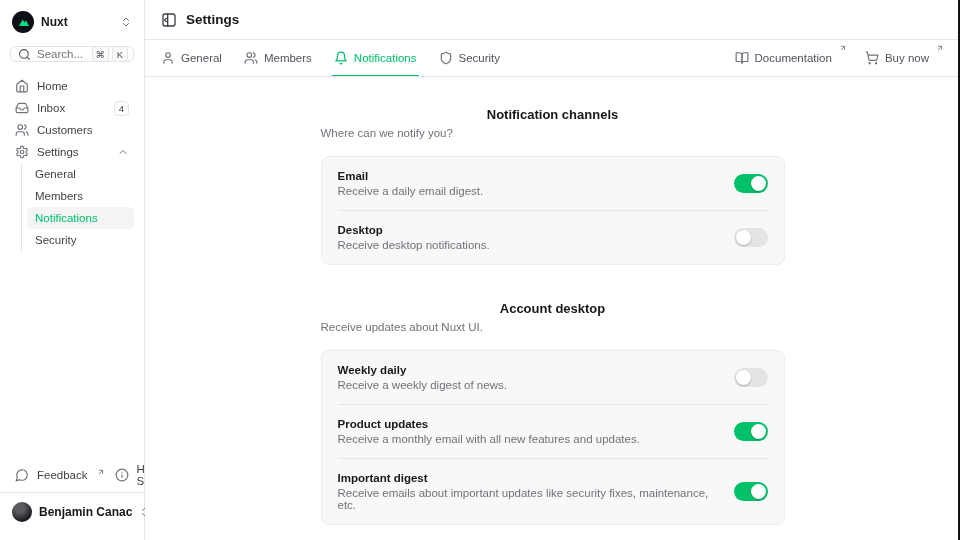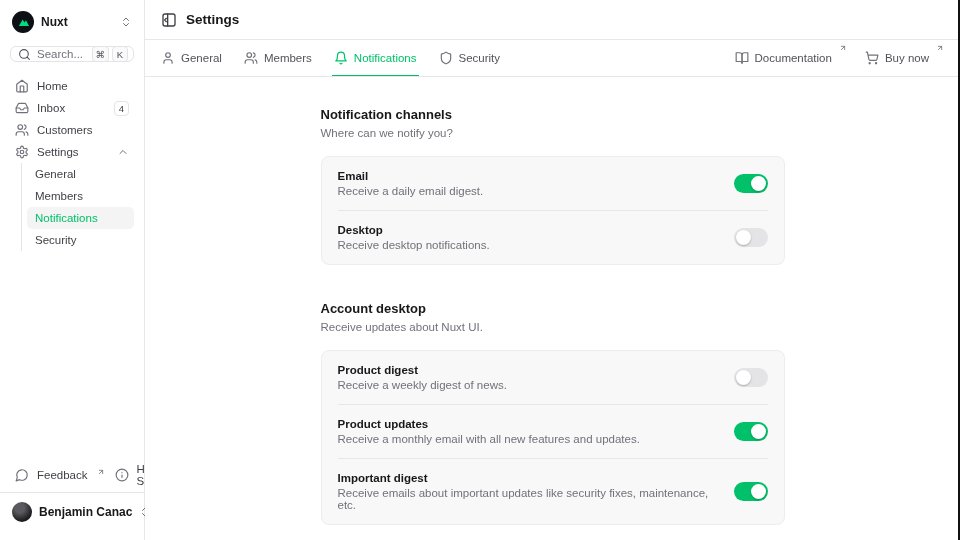--- a/index.html
+++ b/index.html
@@ -78,21 +78,21 @@
   .tab.active{ color:var(--accent); }
   .tab.active .t-icon{ color:var(--accent); }
   .tab.active::after{ content:""; position:absolute; left:-2px; right:-2px; bottom:0; height:1.5px; background:var(--accent); }
   .hdr-actions{ margin-left:auto; display:flex; gap:18px; }
   .hdr-action{ display:flex; align-items:flex-start; gap:6px; font-size:11.5px; color:#52525b; cursor:pointer; line-height:16px; }
   .hdr-action .t-icon{ display:flex; color:#71717a; margin-top:1px; }
 
   .content{ flex:1; overflow:hidden; display:flex; justify-content:center; padding-top:30px; }
   .content-col{ width:464px; }
   .section{ margin-bottom:36px; }
-  .sec-title{ font-size:13px; font-weight:700; color:#18181b; margin:0 0 5px; }
+  .sec-title{ font-size:13px; font-weight:700; color:#18181b; margin:0 0 5px;text-align:center; }
   .sec-desc{ font-size:11.5px; color:#71717a; margin:0 0 17px; }
   .card{ background:#f8f8f8; border:1px solid #ededf0; border-radius:8px; padding:0 16px; }
   .row{ display:flex; align-items:center; justify-content:space-between; gap:16px; padding:13px 0; border-top:1px solid #e7e7e9; }
   .row:first-child{ border-top:none; }
   .row-title{ font-size:11.5px; font-weight:600; color:#18181b; margin-bottom:3px; }
   .row-desc{ font-size:11.5px; color:#71717a; }
   .toggle{
     width:34px; height:19px; border-radius:10px; background:#e4e4e7; position:relative;
     flex:none; cursor:pointer; transition:background .15s;
   }
@@ -370,21 +370,21 @@
             </div>
           </div>
         </section>
 
         <section class="section">
           <h2 class="sec-title">Account desktop</h2>
           <p class="sec-desc">Receive updates about Nuxt UI.</p>
           <div class="card">
             <div class="row">
               <div>
-                <div class="row-title">Product digest</div>
+                <div class="row-title">Weekly daily</div>
                 <div class="row-desc">Receive a weekly digest of news.</div>
               </div>
               <div class="toggle">
                   <span class="knob"></span>
                 </div>
             </div>
             <div class="row">
               <div>
                 <div class="row-title">Product updates</div>
                 <div class="row-desc">Receive a monthly email with all new features and updates.</div>

